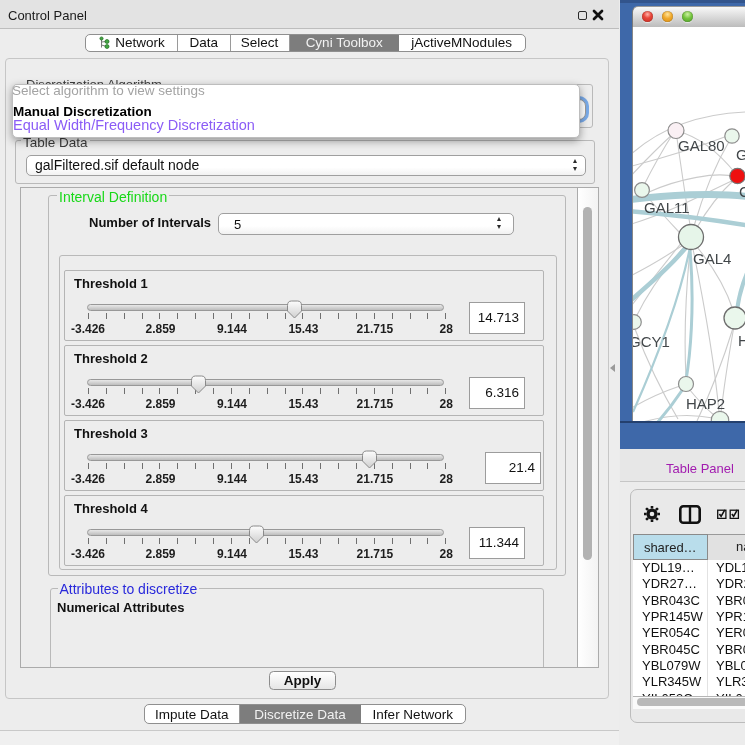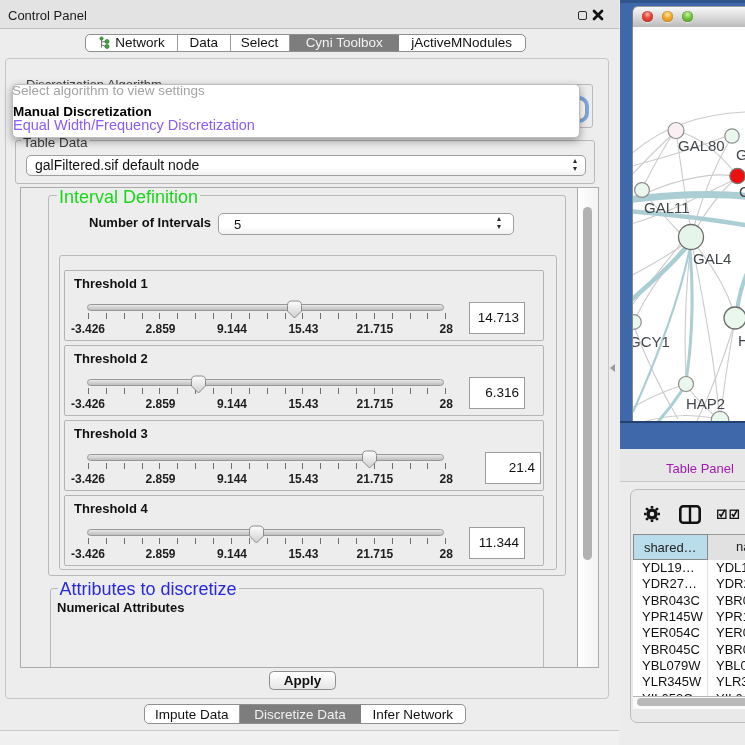--- a/index.html
+++ b/index.html
@@ -1,19 +1,19 @@
 <!DOCTYPE html>
 <html><head>
 <meta charset="utf-8">
 <style>
   html,body{margin:0;padding:0;}
   body{width:745px;height:745px;overflow:hidden;position:relative;
        font-family:"Liberation Sans", sans-serif;background:#ececec;}
   .abs{position:absolute;}
-  .glabel{position:absolute;font-size:18px;background:#ededed;padding:0 2px;line-height:14px;}
+  .glabel{position:absolute;font-size:14px;background:#ededed;padding:0 2px;line-height:14px;}
   .combo{position:absolute;background:linear-gradient(#ffffff 60%,#f1f1f1);border:1px solid #9f9f9f;border-radius:5px;
          font-size:13px;color:#111;}
   .bold{font-weight:bold;}
   .tabbar{position:absolute;background:#fff;border:1px solid #8f8f8f;border-radius:5px;
           display:flex;overflow:hidden;}
   .tabbar .seg{font-size:13.5px;color:#111;display:flex;align-items:center;justify-content:center;
           border-right:1px solid #9a9a9a;}
   .tabbar .seg:last-child{border-right:none;}
   .tabbar .sel{background:#7d7d7d;color:#f2f2f2;border-right:none;}
   .vbox{position:absolute;background:#fff;border:1px solid #9c9c9c;font-size:13.5px;color:#111;

